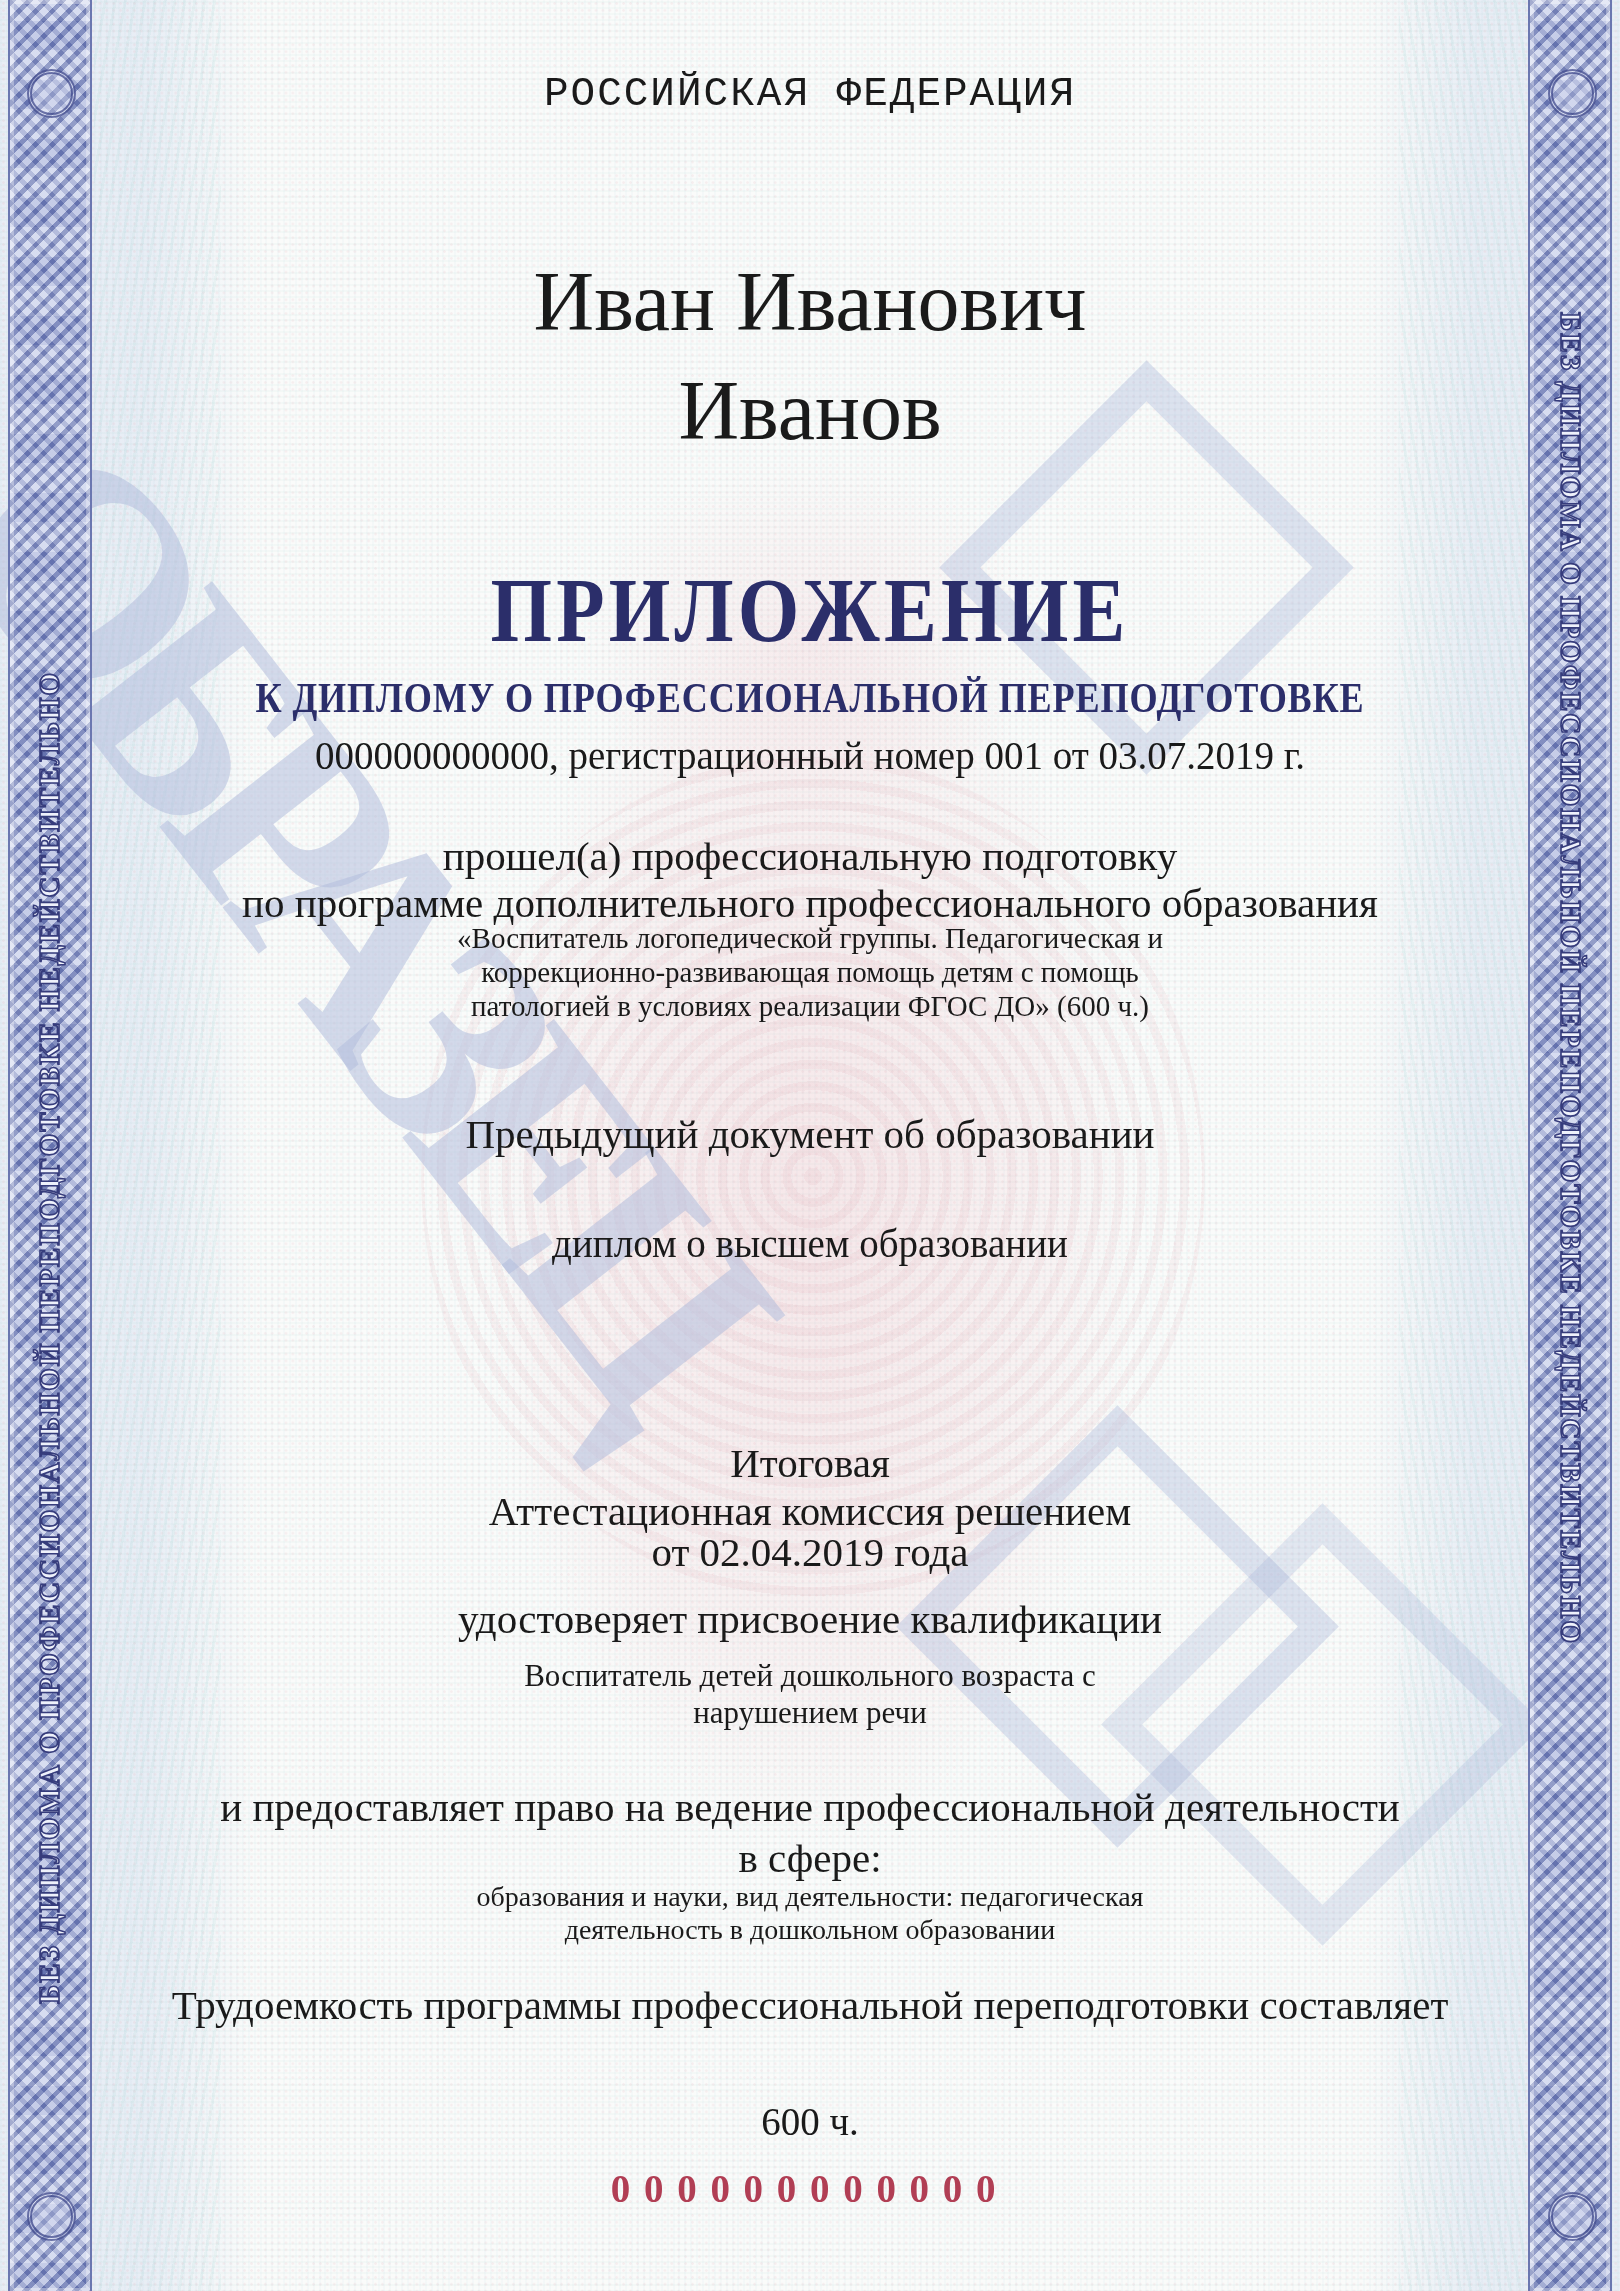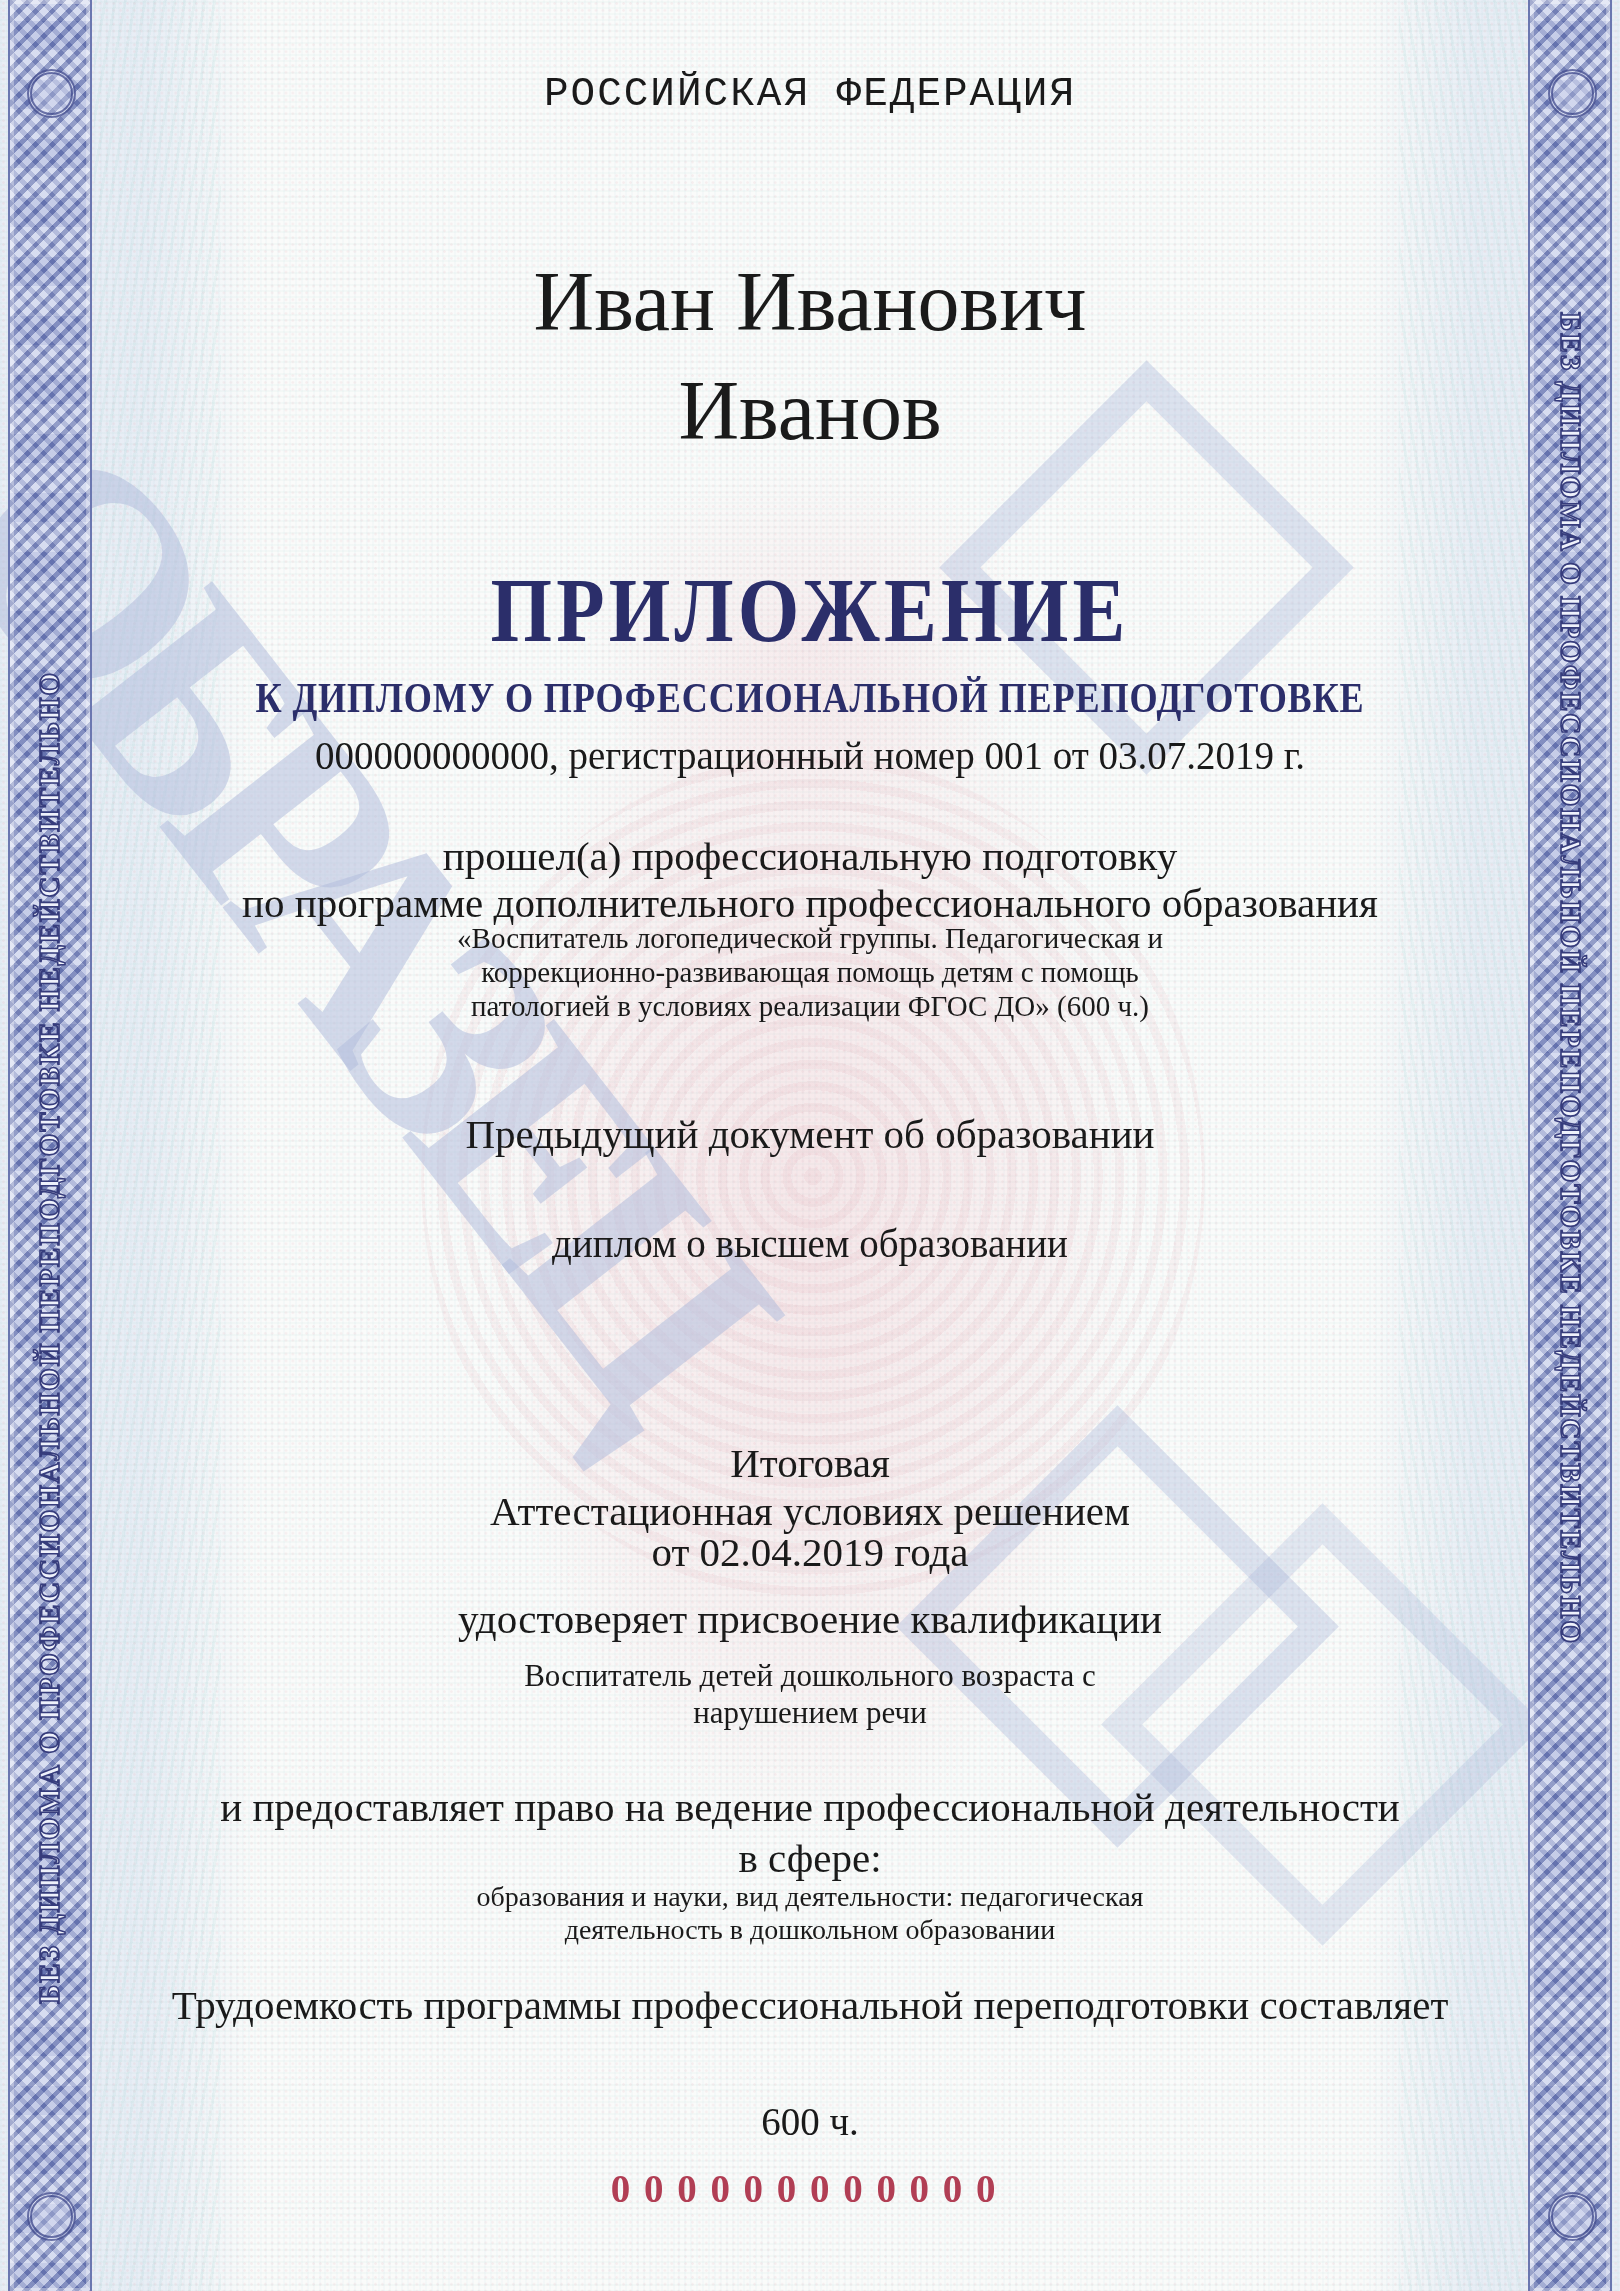--- a/index.html
+++ b/index.html
@@ -135,21 +135,21 @@
     <div>«Воспитатель логопедической группы. Педагогическая и</div>
     <div>коррекционно-развивающая помощь детям с помощь</div>
     <div>патологией в условиях реализации ФГОС ДО» (600 ч.)</div>
   </div>
 
   <div class="t prevdoc">Предыдущий документ об образовании</div>
   <div class="t prevval">диплом о высшем образовании</div>
 
   <div class="t commission">
     <div>Итоговая</div>
-    <div>Аттестационная условиях решением</div>
+    <div>Аттестационная комиссия решением</div>
   </div>
   <div class="t comdate">от 02.04.2019 года</div>
 
   <div class="t qual">удостоверяет присвоение квалификации</div>
   <div class="t rights1">и предоставляет право на ведение профессиональной деятельности</div>
 
   <div class="t qualval">
     <div>Воспитатель детей дошкольного возраста с</div>
     <div>нарушением речи</div>
   </div>

